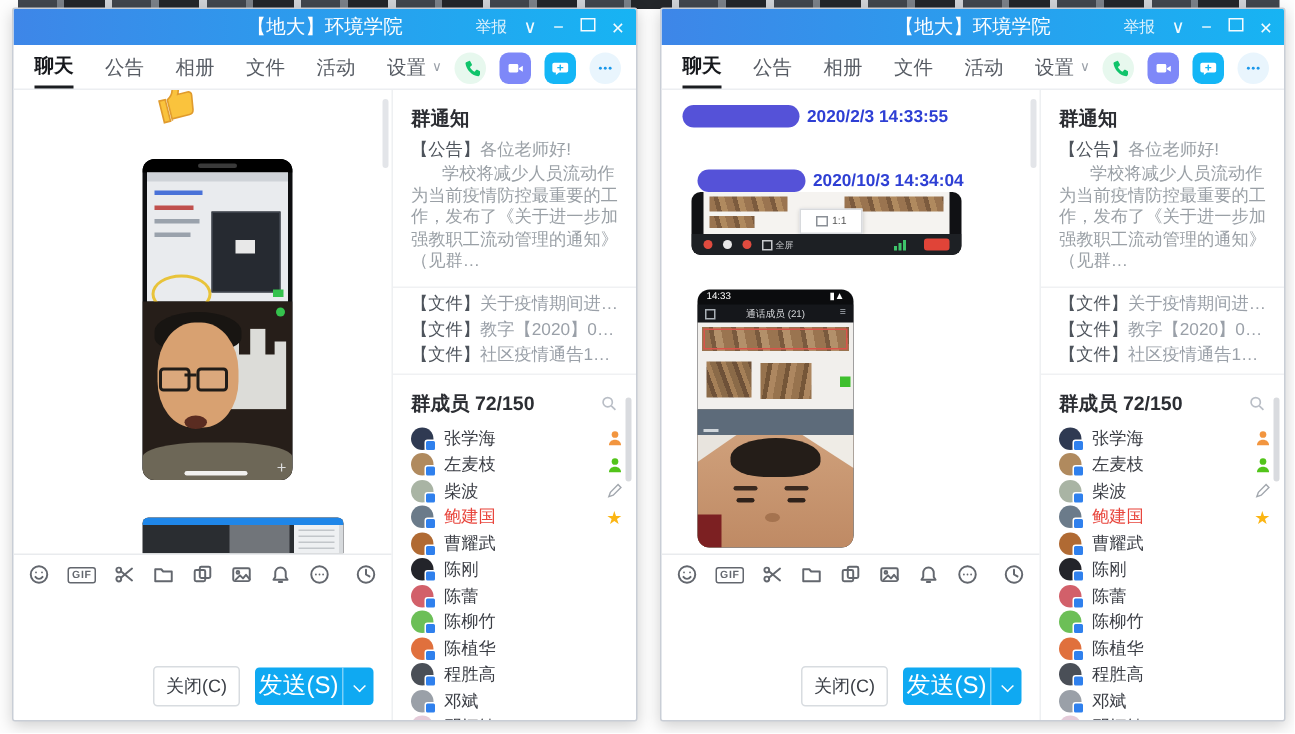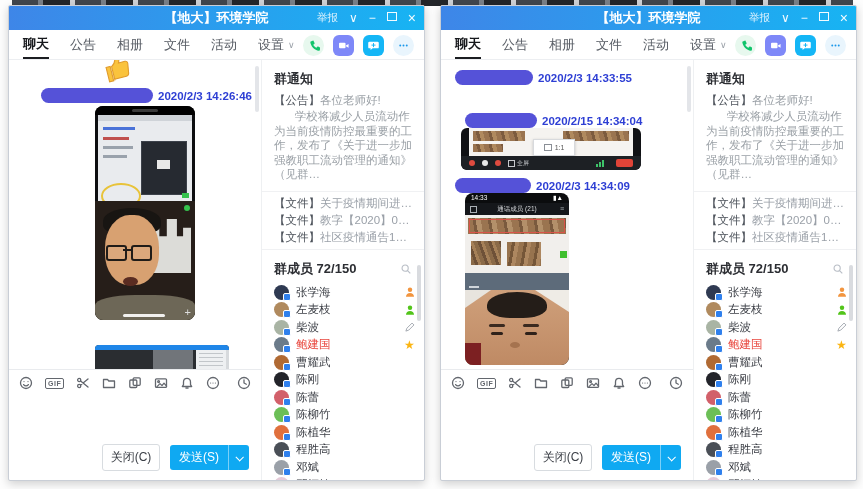--- a/index.html
+++ b/index.html
@@ -5,21 +5,21 @@
   html,body{margin:0;padding:0;background:#fff;}
   .stage{position:relative;width:863px;height:489px;background:#fdfdfd;overflow:hidden;
          font-family:"Liberation Sans","DejaVu Sans",sans-serif;-webkit-font-smoothing:antialiased;}
   .bg-strip{position:absolute;top:0;left:12px;right:10px;height:6px;
     background:repeating-linear-gradient(90deg,#41464d 0 26px,#7a8088 26px 31px,#23262a 31px 58px,#cfd2d6 58px 63px);}
   
   .win{position:absolute;top:5px;width:417px;height:476px;background:#fff;border:1px solid #c9ced6;
        border-radius:2px;box-shadow:0 3px 10px rgba(0,0,0,.18);box-sizing:border-box;overflow:hidden;}
   .win.left{left:8px}.win.right{left:440px}
   .titlebar{position:relative;height:24px;background:linear-gradient(90deg,#3e86e8,#17b4f3);color:#fff;}
-  .wtitle{position:absolute;left:0;right:0;top:0;line-height:24px;text-align:center;font-size:13px;font-weight:700;}
+  .wtitle{position:absolute;left:0;right:0;top:0;line-height:24px;text-align:center;font-size:13px;font-weight:400;}
   .tb-right{position:absolute;right:8px;top:0;height:24px;display:flex;align-items:center;gap:11px;}
   .report{font-size:10.5px;opacity:.85}
   .wc{font-size:12px;line-height:24px;opacity:.95;cursor:default}
   .wc.maxbox i{display:inline-block;width:8px;height:7px;border:1.2px solid #fff;vertical-align:1px}
   .wc.closex{font-size:14px}
   
   .tabbar{position:relative;height:30px;border-bottom:1px solid #eceef1;display:flex;align-items:center;padding-left:14px;box-sizing:border-box;}
   .tabs{display:flex;height:100%;gap:21px;}
   .tab{display:flex;align-items:center;height:100%;box-sizing:border-box;font-size:13px;}
   .tab b{font-weight:400;color:#575c64}
@@ -123,21 +123,21 @@
   
   .chat-toolbar{position:absolute;top:309px;left:0;right:0;height:27px;border-top:1px solid #e9ebee;
     display:flex;align-items:center;gap:12px;padding:0 10px;box-sizing:border-box;color:#63676e;}
   .tic{display:flex;align-items:center}
   .tic.right{margin-left:auto}
   .gifbox{font-size:7px;font-weight:700;border:1.2px solid #63676e;border-radius:2px;padding:1px 2px;letter-spacing:.5px}
   .btnrow{position:absolute;bottom:10px;right:12px;display:flex;gap:10px;align-items:center}
   .btn-close{width:56px;height:25px;background:#fff;border:1px solid #d8dce0;border-radius:3px;
     font-size:12px;color:#3a3e45;display:flex;align-items:center;justify-content:center}
   .btn-send{display:flex;height:25px;border-radius:3px;overflow:hidden;background:#0fa9f2;color:#fff}
-  .btn-send .main{width:58px;display:flex;align-items:center;justify-content:center;font-size:12px}
+  .btn-send .main{width:58px;display:flex;align-items:center;justify-content:center;font-size:16px}
   .btn-send .chev{width:20px;display:flex;align-items:center;justify-content:center;border-left:1px solid rgba(255,255,255,.45)}
   .btn-send .chev i{width:5px;height:5px;border-right:1.6px solid #fff;border-bottom:1.6px solid #fff;transform:rotate(45deg) translateY(-1px)}
   
   .sb-title{font-weight:700;font-size:13px;color:#2c2e33;padding:10px 12px 5px}
   .ann-line{padding:0 12px;line-height:15px}
   .ann-line .tag{color:#4e545c}
   .ann-line .head{color:#9aa0a6}
   .ann-body{color:#9aa0a6;padding:1px 12px 6px;line-height:14.5px;text-indent:1.8em}
   .sb-div{border-top:1px solid #f0f1f3;margin:3px 0}
   .file-row{display:flex;padding:1.5px 12px;line-height:14px;white-space:nowrap;overflow:hidden}
@@ -233,24 +233,20 @@
     </div>
 
     <div class="content">
       <div class="chat-col">
         <div class="chat-scroll">
           <div class="sticker">
             <svg viewBox="0 0 24 26" width="30" height="32">
                 <path d="M2.5 11h3.4v12H2.5zM7 23V11.4c2.3-1.1 3.7-3.3 4.1-5.8.15-1 .4-2 1.35-2 1.05 0 1.75.95 1.75 2.3 0 1.3-.4 2.75-1.05 4H18.6c1.15 0 2 .95 1.8 2.1l-1.15 7.6c-.2 1.3-1.15 2.4-2.45 2.4H7z" fill="#fac33d" stroke="#e09b2d" stroke-width=".9"></path>
               </svg>
           </div>
-          <div class="msg-head" style="top:28px;padding-left:32px">
-            <span class="blob" style="width:112px"></span>
-            <span class="ts">2020/2/3 14:26:46</span>
-          </div>
           <div class="att limg1">
             <div class="p-top">
                 <div class="p-pill"></div>
               </div>
             <div class="p-share">
               <div class="p-winbar"></div>
                 <div class="p-l1"></div>
                 <div class="p-l2"></div>
                 <div class="p-l3"></div>
                 <div class="p-l4"></div>
@@ -594,21 +590,21 @@
 
     <div class="content">
       <div class="chat-col">
         <div class="chat-scroll">
           <div class="msg-head" style="top:10px;padding-left:14px">
             <span class="blob" style="width:78px"></span>
             <span class="ts">2020/2/3 14:33:55</span>
           </div>
           <div class="msg-head" style="top:53px;padding-left:24px">
             <span class="blob" style="width:72px"></span>
-            <span class="ts">2020/2/15 14:34:04</span>
+            <span class="ts">2020/10/3 14:34:04</span>
           </div>
           <div class="att rimg1">
             <div class="m-screen">
               <div class="rock m-r1"></div>
                 <div class="rock m-r2"></div>
                 <div class="rock m-r3"></div>
               <div class="m-tip">
                   <i></i>
                   <span>1:1</span>
                 </div>
@@ -622,24 +618,20 @@
                   <span>全屏</span>
                 </span>
               <span class="m-eq">
                   <i style="height:3px"></i>
                   <i style="height:5px"></i>
                   <i style="height:7px"></i>
                 </span>
               <span class="m-pill"></span>
             </div>
           </div>
-          <div class="msg-head" style="top:118px;padding-left:14px">
-            <span class="blob" style="width:76px"></span>
-            <span class="ts">2020/2/3 14:34:09</span>
-          </div>
           <div class="att rimg2">
             <div class="r-status">
               <span>14:33</span>
                 <span>▮▲</span>
             </div>
             <div class="r-head">
               <i class="r-exp"></i>
                 <span>通话成员 (21)</span>
                 <i class="r-menu">≡</i>
             </div>

